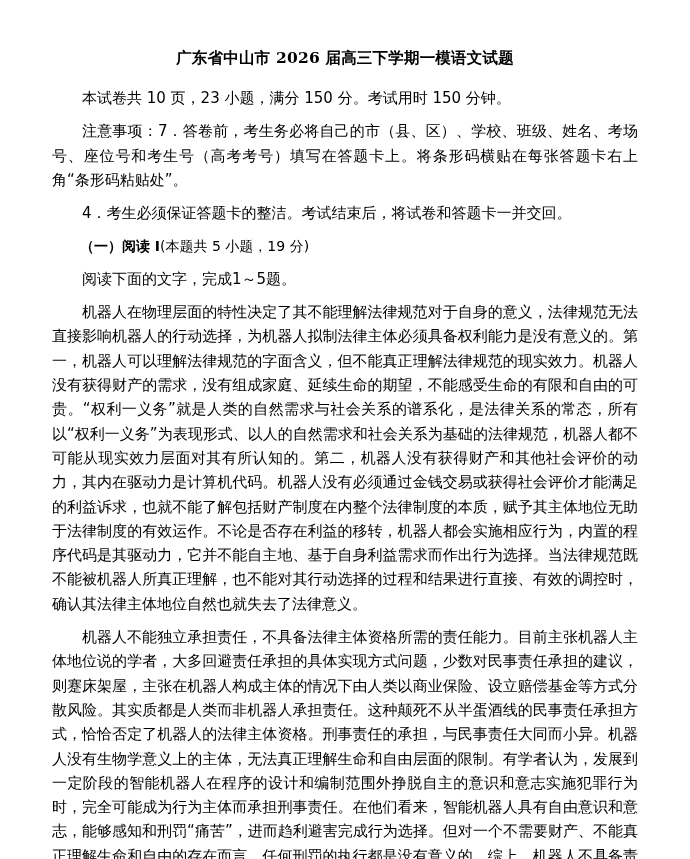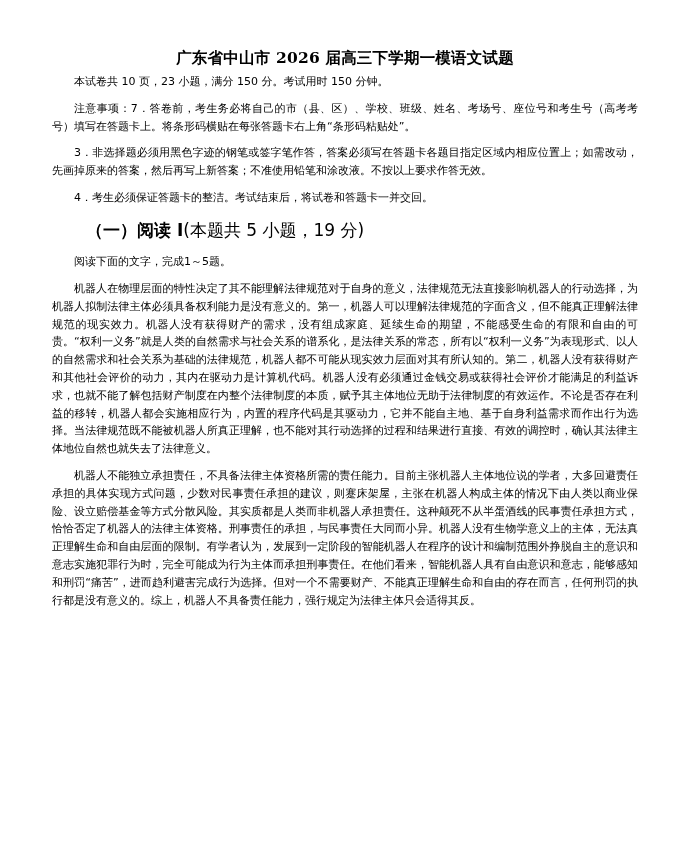--- a/index.html
+++ b/index.html
@@ -19,39 +19,39 @@
     height: 859px;
     box-sizing: border-box;
     padding: 38px 52px 10px 52px;
     position: relative;
   }
   .doc-title {
     text-align: center;
     font-weight: bold;
     font-size: 15.5px;
     letter-spacing: 0.2px;
-    margin: 10px 0 4px 0;
+    margin: 10px 0 17px 0;
     font-family: "DejaVu Serif", "Liberation Serif", serif;
   }
   p.para {
-    font-size: 11px;
+    font-size: 15px;
     line-height: 1.62;
     margin: 0 0 9px 0;
     text-align: justify;
     text-justify: inter-ideograph;
     text-indent: 2em;
   }
   .section-head {
     font-size: 12.6px;
     line-height: 1.6;
     margin: 12px 0 9px 0;
     text-indent: 1em;
   }
   .sub-head {
-    font-size: 17px;
+    font-size: 14px;
     line-height: 1.6;
     margin: 10px 0 9px 0;
     text-indent: 2em;
     font-weight: bold;
   }
   .sub-head .normal {
     font-weight: normal;
   }
   .source-line {
     font-size: 12.4px;
@@ -64,21 +64,20 @@
 </head>
 <body>
 
 <div class="page">
 
   <div class="doc-title">广东省中山市 2026 届高三下学期一模语文试题</div>
 
   <p class="para">本试卷共 10 页，23 小题，满分 150 分。考试用时 150 分钟。</p>
 
   <p class="para">注意事项：7．答卷前，考生务必将自己的市（县、区）、学校、班级、姓名、考场号、座位号和考生号（高考考号）填写在答题卡上。将条形码横贴在每张答题卡右上角“条形码粘贴处”。</p>
-  <p class="para">3．非选择题必须用黑色字迹的钢笔或签字笔作答，答案必须写在答题卡各题目指定区域内相应位置上；如需改动，先画掉原来的答案，然后再写上新答案；不准使用铅笔和涂改液。不按以上要求作答无效。</p>
   <p class="para">4．考生必须保证答题卡的整洁。考试结束后，将试卷和答题卡一并交回。</p>
 
 
   <div class="sub-head">
     <span>（一）阅读 I</span><span class="normal">(本题共 5 小题，19 分)</span>
   </div>
 
   <p class="para">阅读下面的文字，完成1～5题。</p>
 
 

